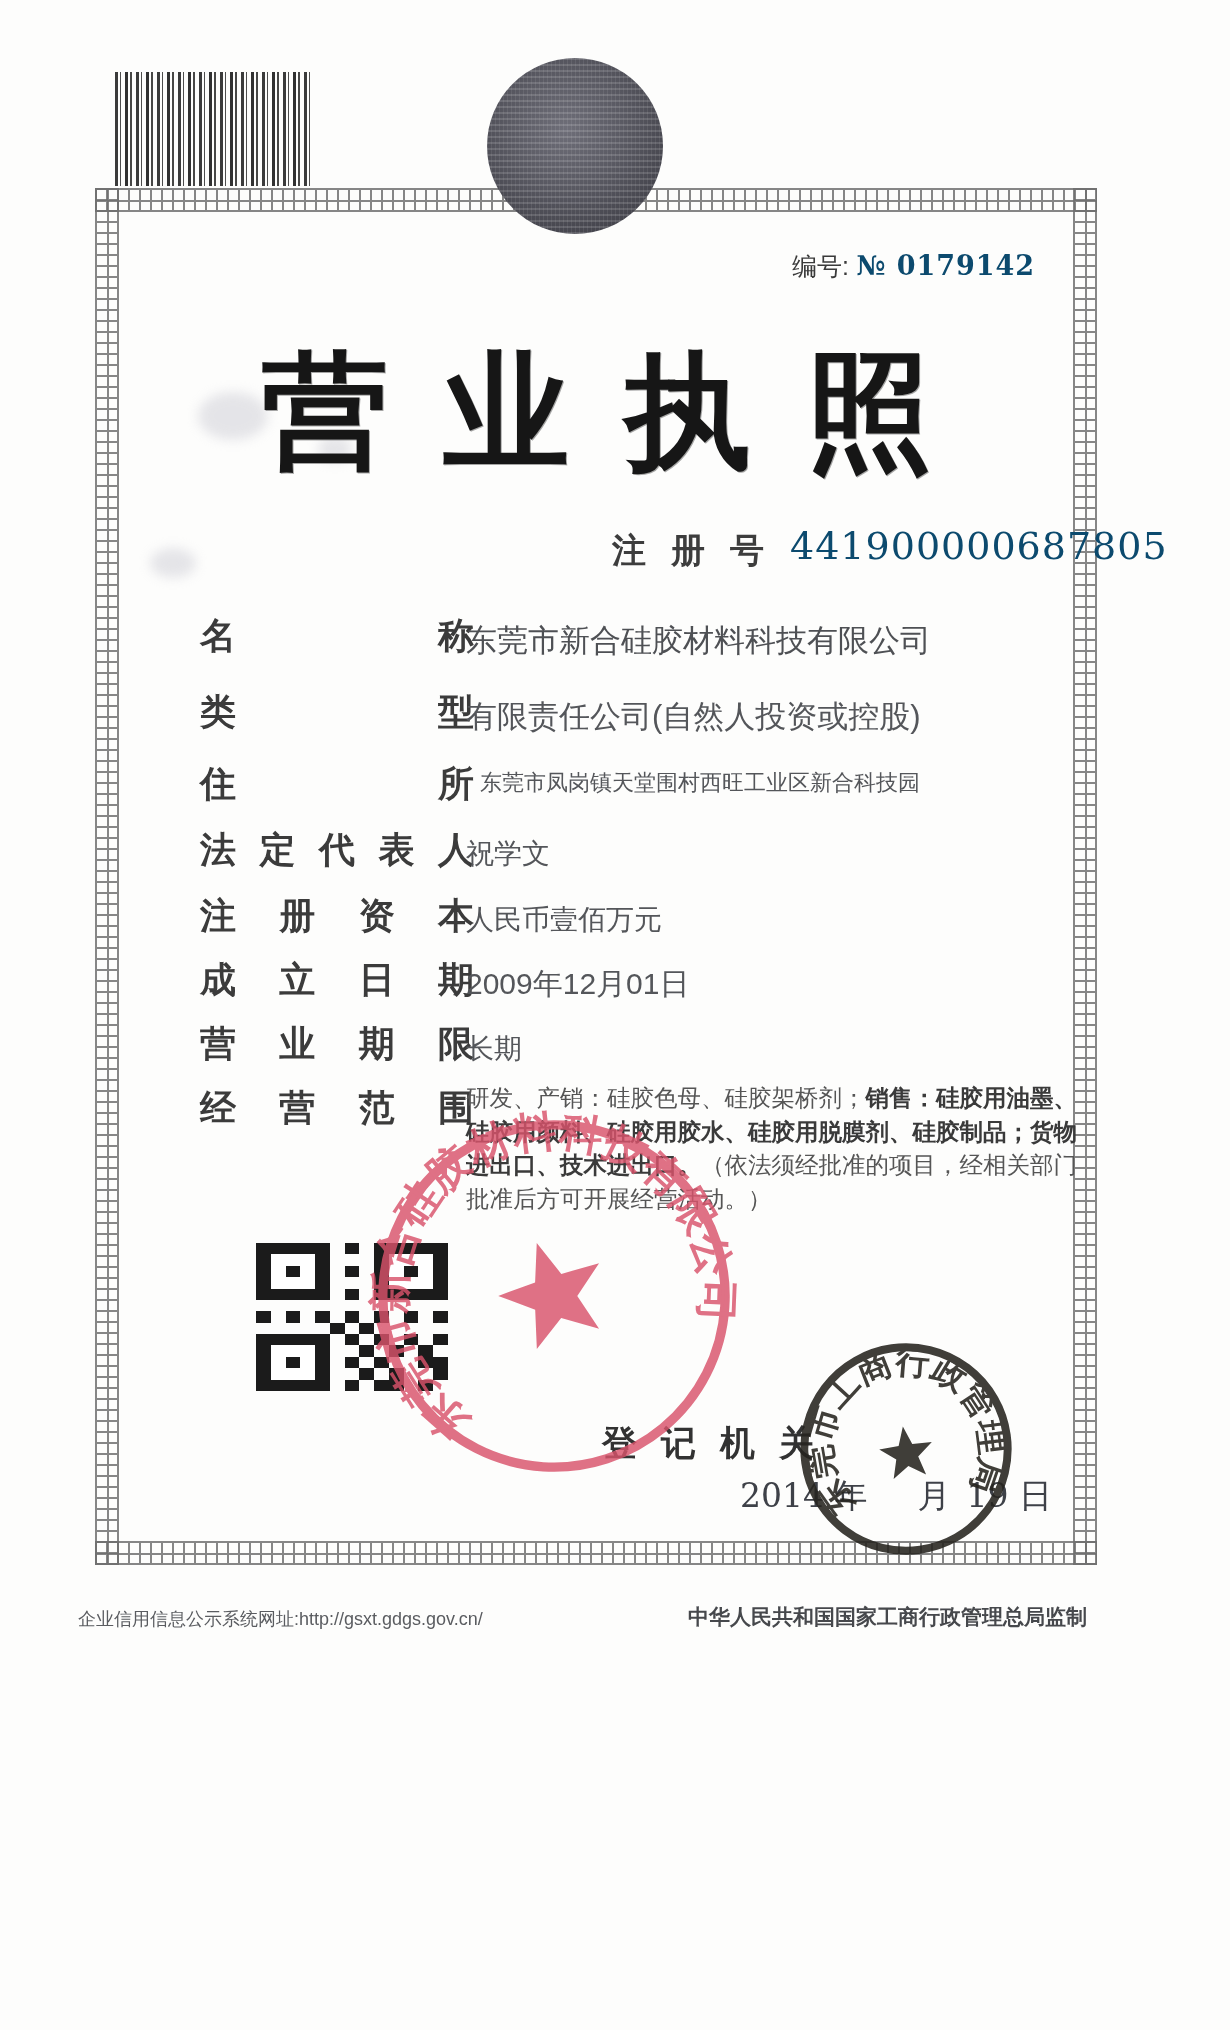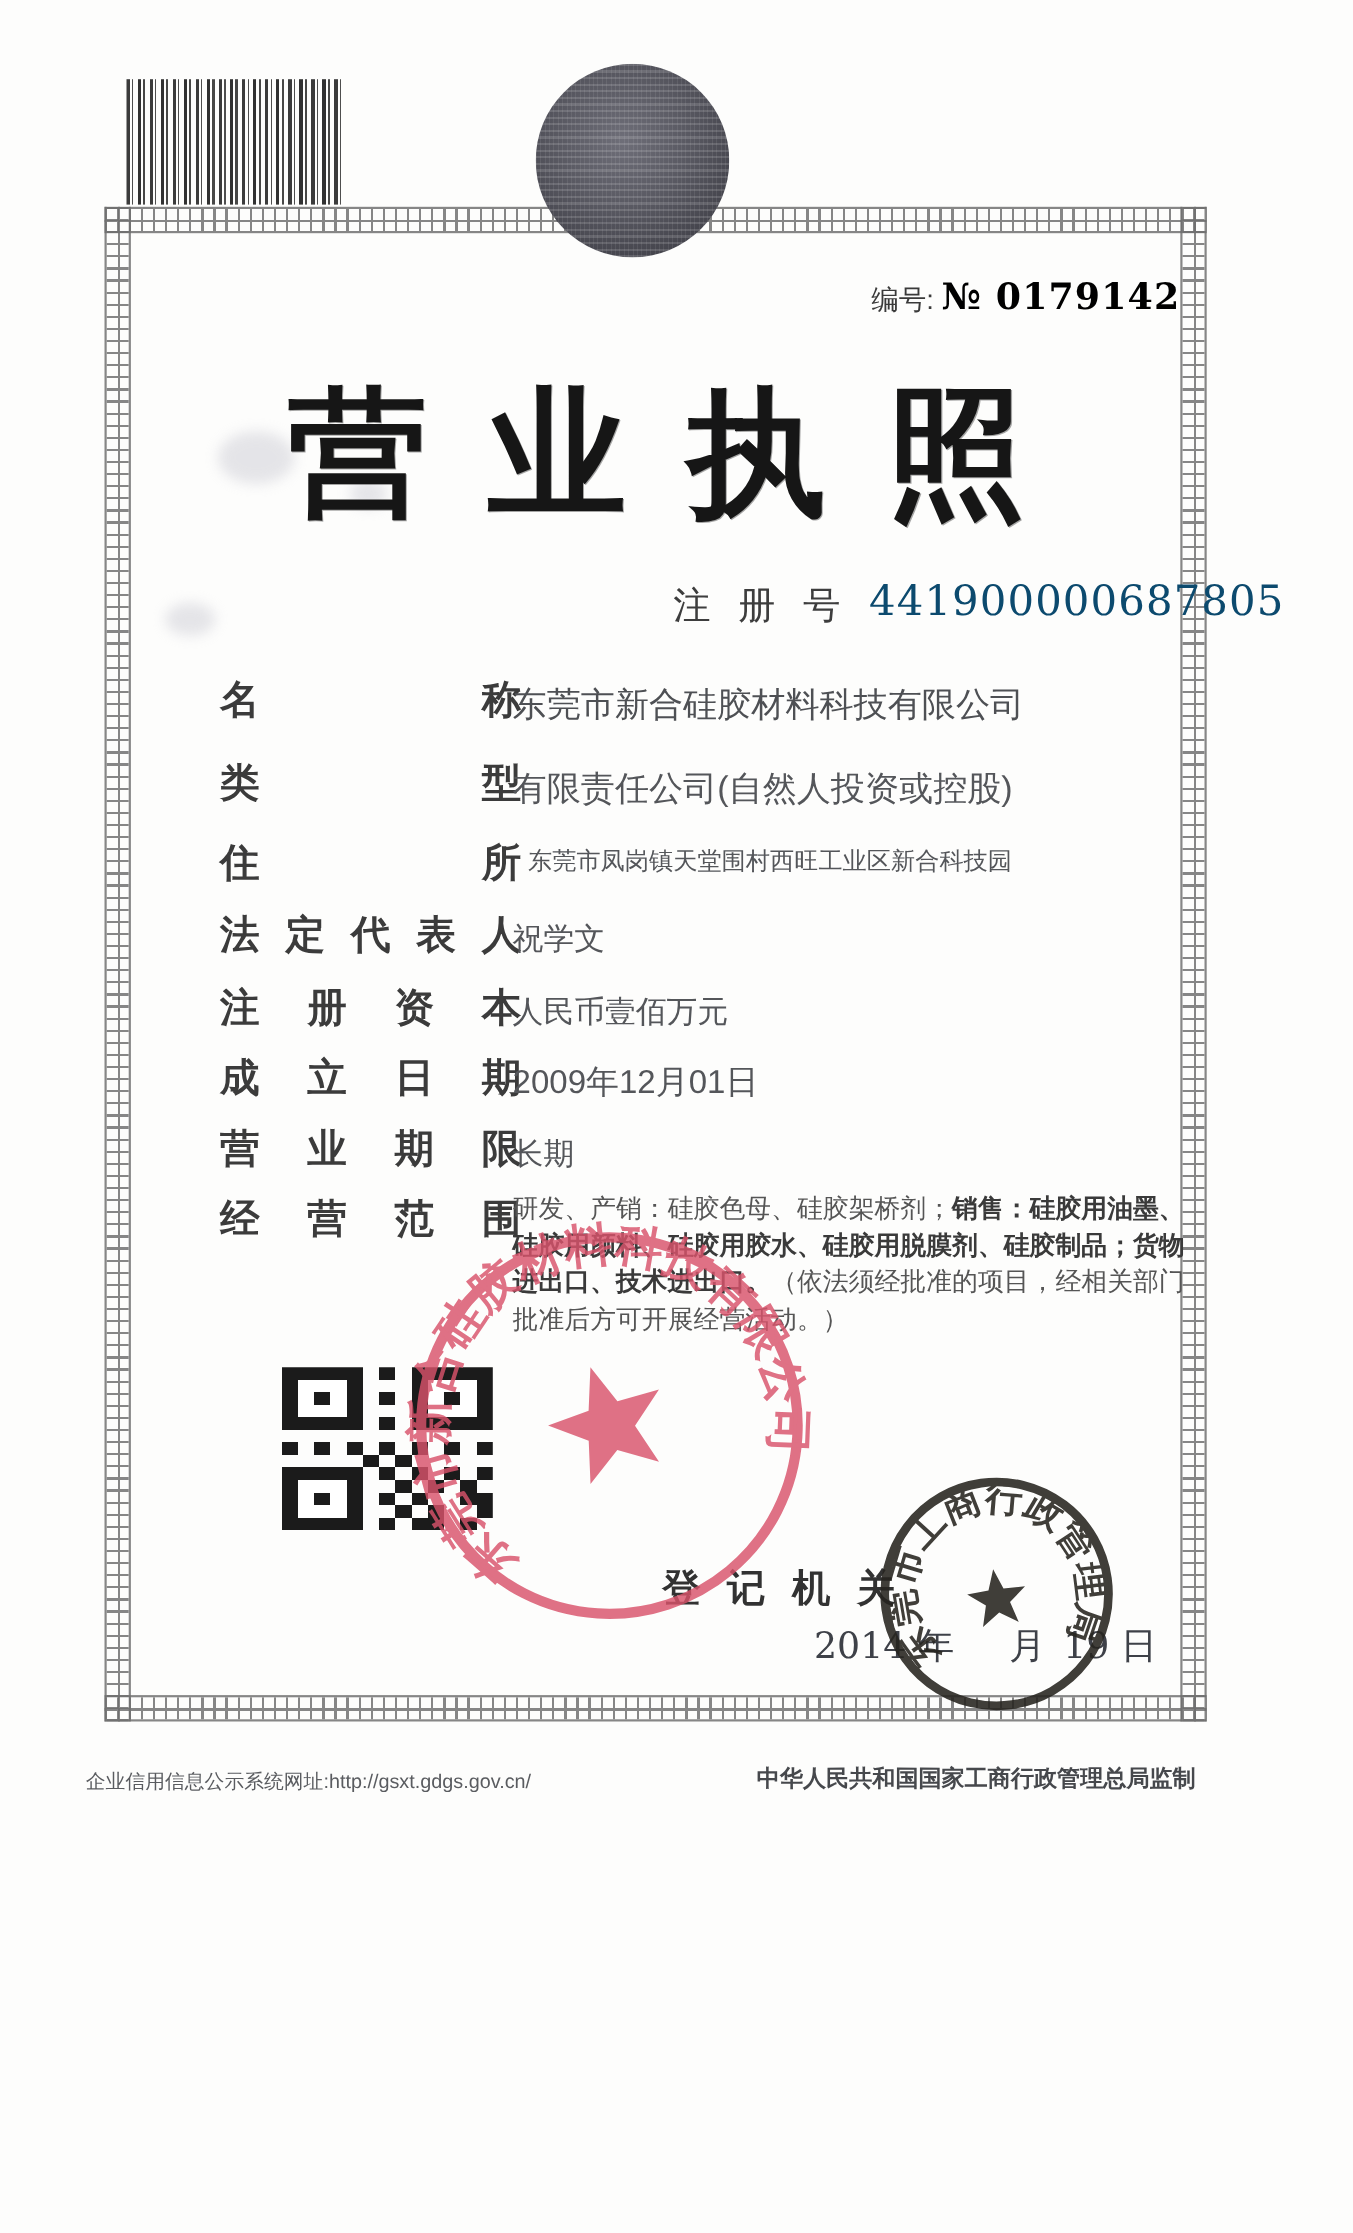--- a/index.html
+++ b/index.html
@@ -47,32 +47,32 @@
   }
   .strip.v {
     width:24px; border-left:2px solid #6d6d6d; border-right:2px solid #6d6d6d;
     background:
       repeating-linear-gradient(0deg, #6d6d6d 0 2px, rgba(0,0,0,0) 2px 11px, #6d6d6d 11px 13px, rgba(0,0,0,0) 13px 22px),
       linear-gradient(90deg, rgba(0,0,0,0) 0 10px, #6d6d6d 10px 12px, rgba(0,0,0,0) 12px 100%);
   }
 
   
   .serial { left:792px; top:250px; width:250px; font-size:25px; color:#3a3a3a; white-space:nowrap; }
-  .serial .no { font-family:"DejaVu Serif", serif; font-weight:700; font-size:33px; color:#000000; letter-spacing:1px; }
+  .serial .no { font-family:"DejaVu Serif", serif; font-weight:700; font-size:27px; color:#0c4a6e; letter-spacing:1px; }
 
   .doc-title {
     left:262px; top:336px; width:670px; height:180px;
     font-size:126px; font-weight:900; color:#1b1b1b;
     text-align:justify; text-align-last:justify; text-justify:inter-character;
     line-height:1.2; filter:contrast(1.05);
     text-shadow:1px 1px 0 rgba(0,0,0,.35);
   }
 
   .regno-label {
-    left:612px; top:528px; width:152px; font-size:34px; font-weight:400; color:#3d3d3d;
+    left:612px; top:528px; width:152px; font-size:34px; font-weight:700; color:#3d3d3d;
     text-align:justify; text-align-last:justify;
   }
   .regno-value {
     left:790px; top:524px; font-size:38px; color:#0c4a6e;
     font-family:"DejaVu Serif", serif; letter-spacing:1px;
   }
 
   .row-label {
     left:200px; width:274px; font-size:36px; font-weight:600; color:#3b3b3b;
     text-align:justify; text-align-last:justify; text-justify:inter-character;font-family:Liberation Serif, serif;

